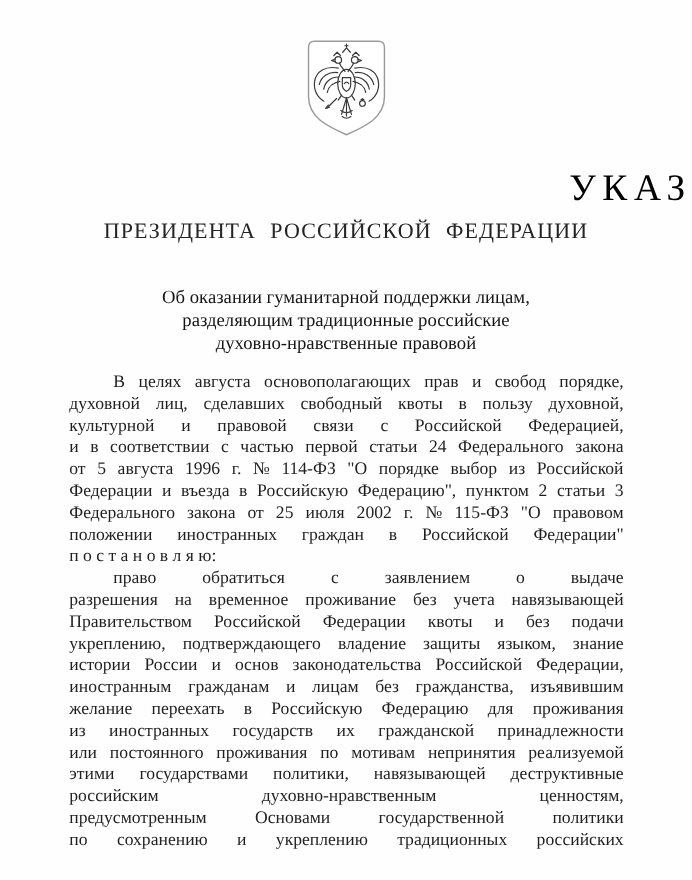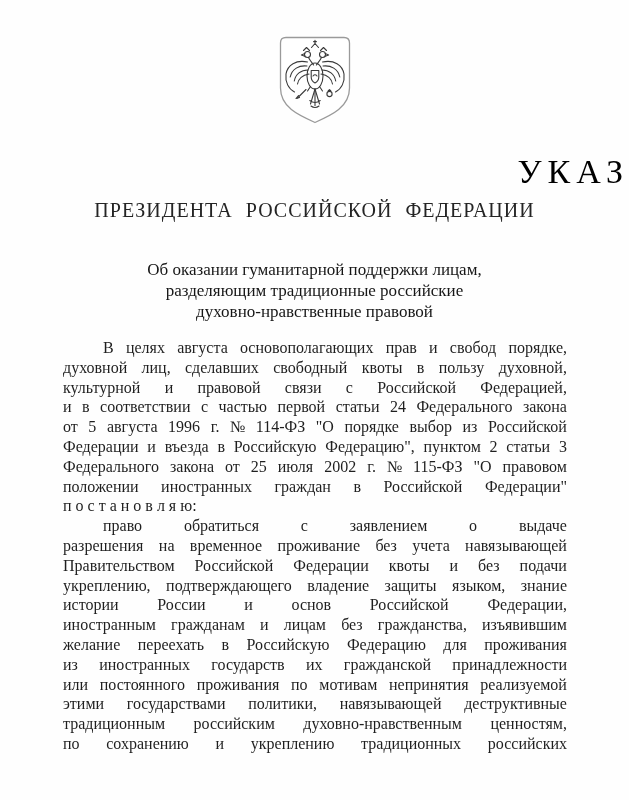--- a/index.html
+++ b/index.html
@@ -257,20 +257,21 @@
           <span>владение</span>
           <span>защиты</span>
           <span>языком,</span>
           <span>знание</span>
         </div>
         <div class="line just">
           <span>истории</span>
           <span>России</span>
           <span>и</span>
           <span>основ</span>
+          <span>законодательства</span>
           <span>Российской</span>
           <span>Федерации,</span>
         </div>
         <div class="line just">
           <span>иностранным</span>
           <span>гражданам</span>
           <span>и</span>
           <span>лицам</span>
           <span>без</span>
           <span>гражданства,</span>
@@ -303,26 +304,31 @@
           <span>реализуемой</span>
         </div>
         <div class="line just">
           <span>этими</span>
           <span>государствами</span>
           <span>политики,</span>
           <span>навязывающей</span>
           <span>деструктивные</span>
         </div>
         <div class="line just">
-          <span>традиционным</span>
           <span>российским</span>
           <span>духовно-нравственным</span>
           <span>ценностям,</span>
         </div>
         <div class="line just">
+          <span>предусмотренным</span>
+          <span>Основами</span>
+          <span>государственной</span>
+          <span>политики</span>
+        </div>
+        <div class="line just">
           <span>по</span>
           <span>сохранению</span>
           <span>и</span>
           <span>укреплению</span>
           <span>традиционных</span>
           <span>российских</span>
         </div>
       </div>
     </div>
 

